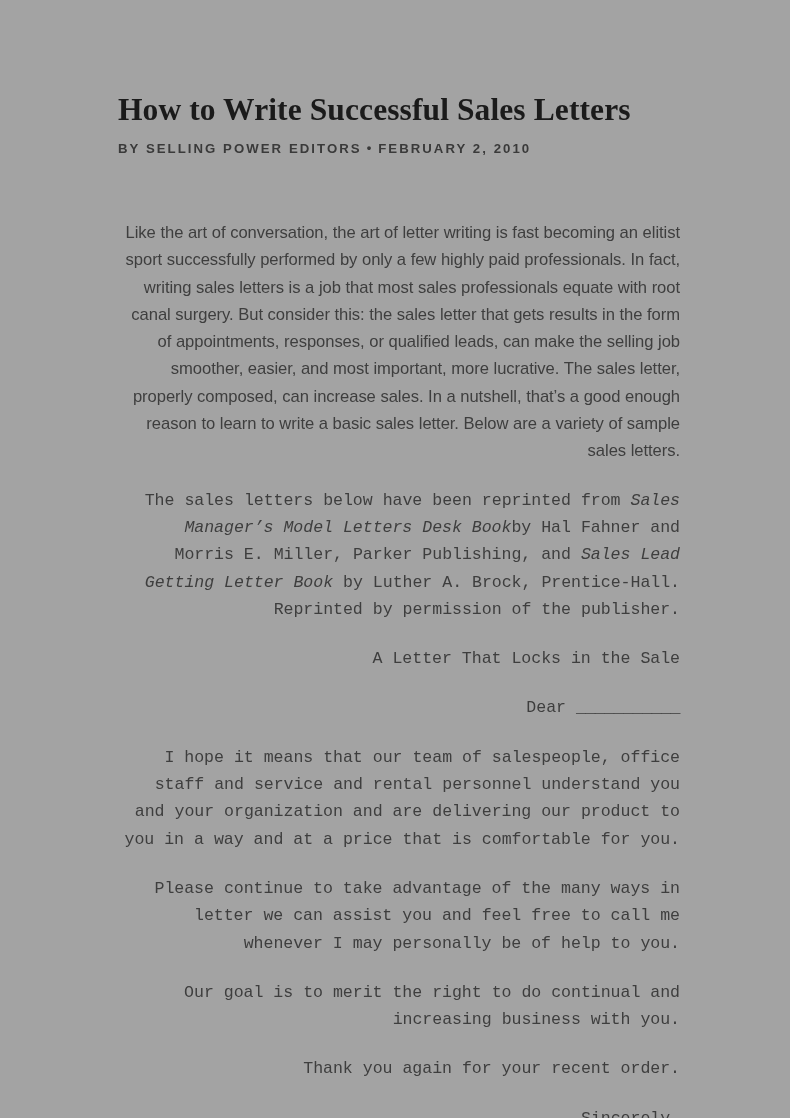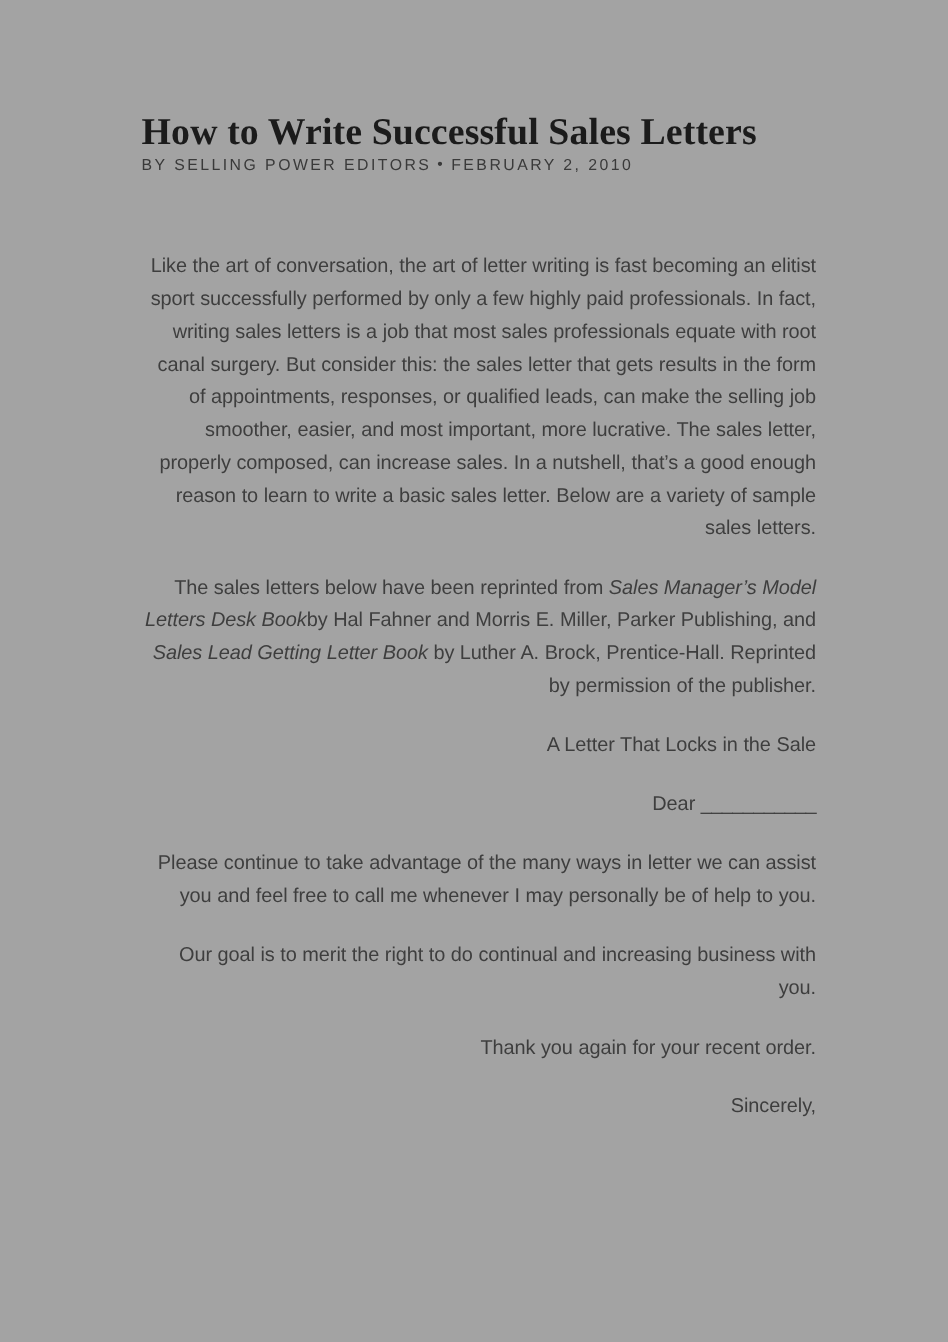--- a/index.html
+++ b/index.html
@@ -38,25 +38,26 @@
     line-height: 36px;
     color: #1b1b1b;
     letter-spacing: 0.1px;
     margin: 0 0 0 0;
     width: 520px;
   }
 
   
   .byline {
     font-family: "Liberation Sans", sans-serif;
-    font-weight: normal;
+    font-weight: bold;
     font-size: 13.2px;
     line-height: 18px;
     color: #3a3a3a;
     letter-spacing: 2.05px;
+    margin-top: 11px;
     white-space: nowrap;
   }
   .byline .sep {
     display: inline-block;
     padding: 0 7px 0 5px;
     letter-spacing: 0;
     font-size: 13px;
     vertical-align: 1px;
   }
 
@@ -70,20 +71,21 @@
     font-family: "Liberation Sans", sans-serif;
     font-size: 16.6px;
     line-height: 27.3px;
     color: #3e3e3e;
     margin: 0;
     letter-spacing: -0.06px;
     word-spacing: 0.1px;
   }
 
   p.para + p.para {
+    font-family: Liberation Mono, monospace;
   }
 
   p.para.gap-lg {
     margin-top: 22px;
   }
 
   em.title-italic {
     font-style: italic;
   }
 
@@ -107,20 +109,21 @@
 
       <p class="para">Like the art of conversation, the art of letter writing is fast becoming an elitist sport successfully performed by only a few highly paid professionals. In fact, writing sales letters is a job that most sales professionals equate with root canal surgery. But consider this: the sales letter that gets results in the form of appointments, responses, or qualified leads, can make the selling job smoother, easier, and most important, more lucrative. The sales letter, properly composed, can increase sales. In a nutshell, that’s a good enough reason to learn to write a basic sales letter. Below are a variety of sample sales letters.</p>
 
       <p class="para gap-lg"><span>The sales letters below have been reprinted from </span><em class="title-italic">Sales Manager’s Model Letters Desk Book</em><span>by Hal Fahner and Morris E. Miller, Parker Publishing, and </span><em class="title-italic">Sales Lead Getting Letter Book</em><span> by Luther A. Brock, Prentice-Hall. Reprinted by permission of the publisher.</span></p>
 
       <p class="para gap-lg">A Letter That Locks in the Sale</p>
 
       <p class="para gap-lg"><span>Dear </span><span class="blank-line">___________</span></p>
 
 
+      <p class="para gap-lg">I hope it means that our team of salespeople, office staff and service and rental personnel understand you and your organization and are delivering our product to you in a way and at a price that is comfortable for you.</p>
 
       <p class="para gap-lg">Please continue to take advantage of the many ways in letter we can assist you and feel free to call me whenever I may personally be of help to you.</p>
 
       <p class="para gap-lg">Our goal is to merit the right to do continual and increasing business with you.</p>
 
       <p class="para gap-lg">Thank you again for your recent order.</p>
 
       <p class="para gap-lg">Sincerely,</p>
 
     </div>

